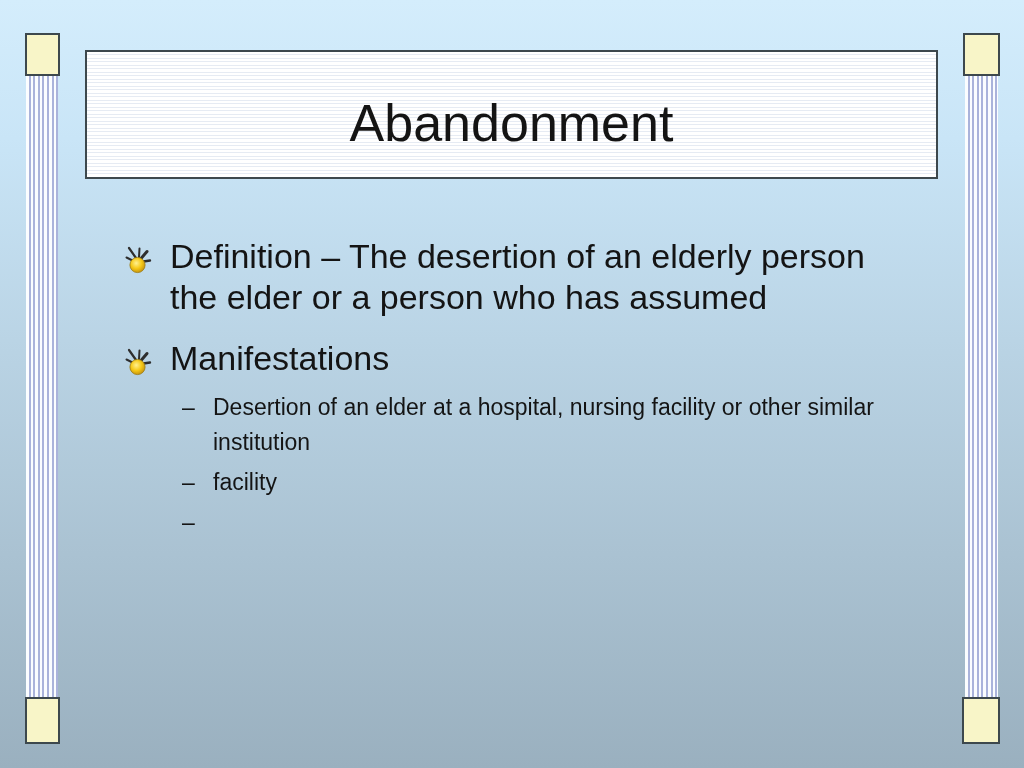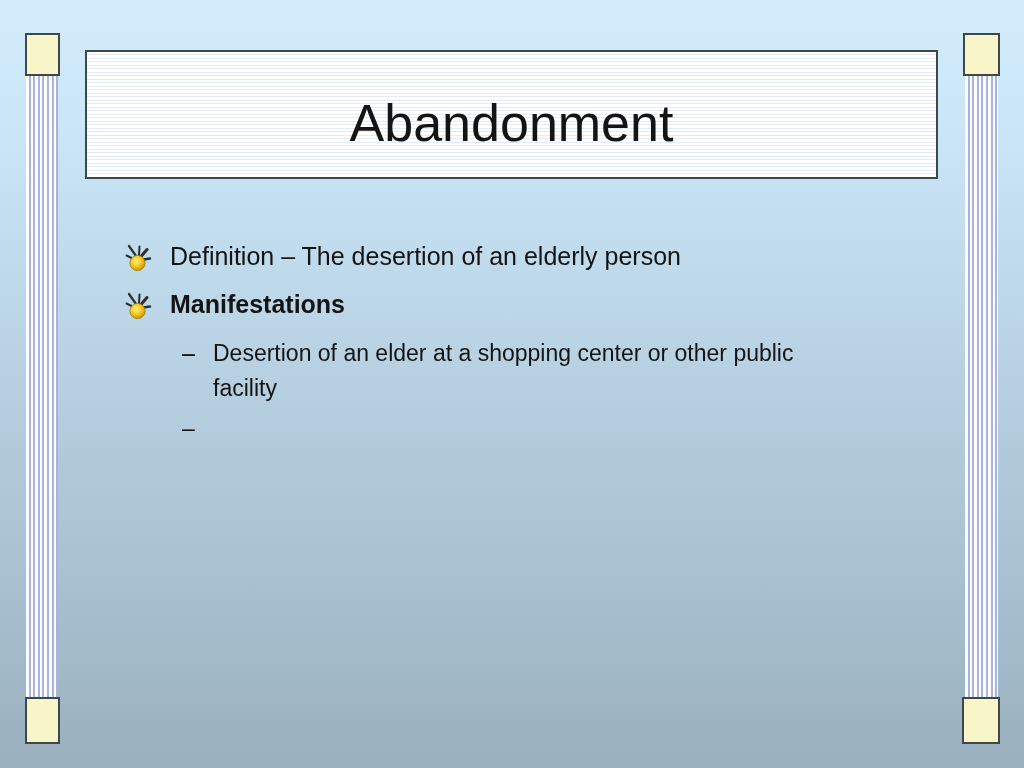--- a/index.html
+++ b/index.html
@@ -52,29 +52,29 @@
   
   .body-block{
     position:absolute;
     left:124px; top:236px;
     width:800px;
     color:#141414;
   }
   .li{position:relative;}
   .l1{
     padding-left:46px;
-    font-size:25px; line-height:41px;
+    font-size:34px; line-height:41px;
     width:715px;
   }
   .l2{
     padding-left:89px;
     font-size:23px; line-height:35px;
     width:690px;
   }
-  .l1.manifest{margin-top:7px;font-weight:bold;}
+  .l1.manifest{margin-top:20px;}
   .l2.first{margin-top:11px;}
   .l2 + .l2{margin-top:5px;}
   .bicon{
     position:absolute; left:0; top:7px;
     width:29px; height:30px; display:block;
   }
   .dash{
     position:absolute; left:58px; top:0;
     font-size:23px; line-height:35px;
   }
@@ -116,45 +116,47 @@
             <path d="M12 13 L5 3" stroke-width="2.2"></path>
             <path d="M15 12 L15.5 3.5" stroke-width="2"></path>
             <path d="M17 13.5 L23 6.5" stroke-width="3"></path>
             <path d="M8.5 15.5 L2.5 12.5" stroke-width="2"></path>
             <path d="M19.5 16.5 L26 15.5" stroke-width="2.4"></path>
           </g>
           <circle cx="13.5" cy="20" r="7.6" fill="url(#goldGrad)" stroke="#9a7a10" stroke-width="0.8"></circle>
         </svg>
       </span>
       <div class="line">Definition – The desertion of an elderly person</div>
+      <div class="line">the elder or a person who has assumed</div>
     </div>
 
     <div class="li l1 manifest">
       <span class="bicon">
         <svg width="29" height="30" viewBox="0 0 29 30">
           <g stroke="#2e2e2e" stroke-linecap="round" fill="none">
             <path d="M12 13 L5 3" stroke-width="2.2"></path>
             <path d="M15 12 L15.5 3.5" stroke-width="2"></path>
             <path d="M17 13.5 L23 6.5" stroke-width="3"></path>
             <path d="M8.5 15.5 L2.5 12.5" stroke-width="2"></path>
             <path d="M19.5 16.5 L26 15.5" stroke-width="2.4"></path>
           </g>
           <circle cx="13.5" cy="20" r="7.6" fill="url(#goldGrad)" stroke="#9a7a10" stroke-width="0.8"></circle>
         </svg>
       </span>
       <div class="line">Manifestations</div>
     </div>
 
     <div class="li l2 first">
       <span class="dash">–</span>
+      <div class="line">Desertion of an elder at a hospital, nursing facility or other similar</div>
+      <div class="line">institution</div>
     </div>
 
     <div class="li l2">
       <span class="dash">–</span>
-      <div class="line">Desertion of an elder at a shopping center or other public</div>
       <div class="line">facility</div>
     </div>
 
     <div class="li l2">
       <span class="dash">–</span>
     </div>
 
   </div>
 </div>
 

